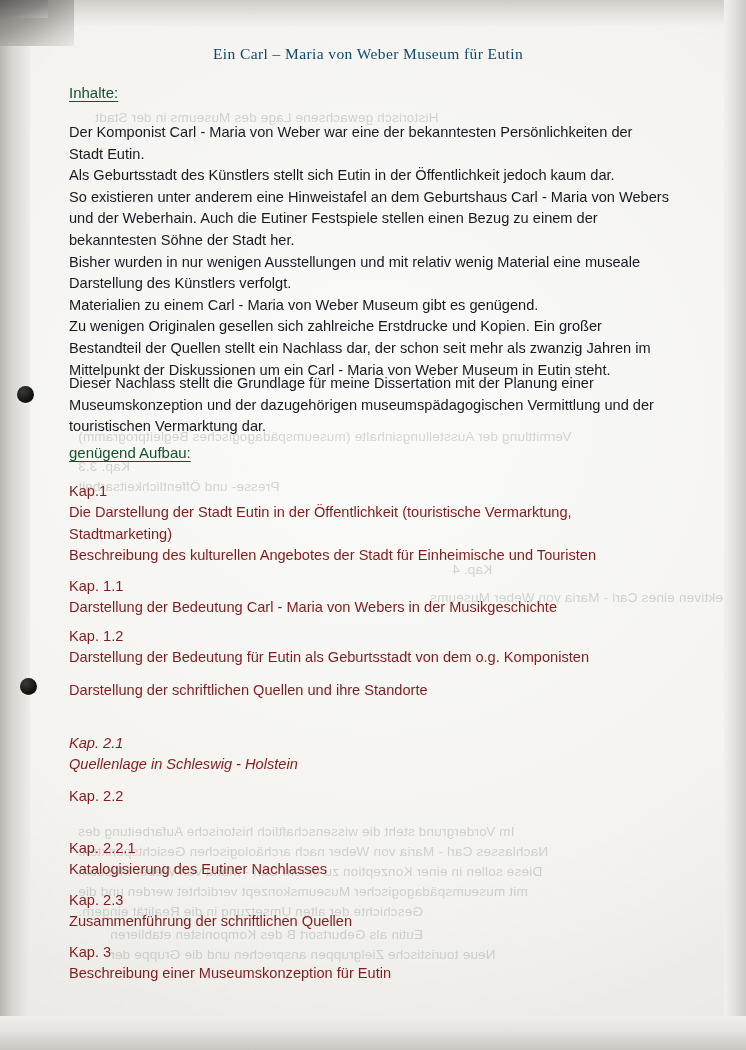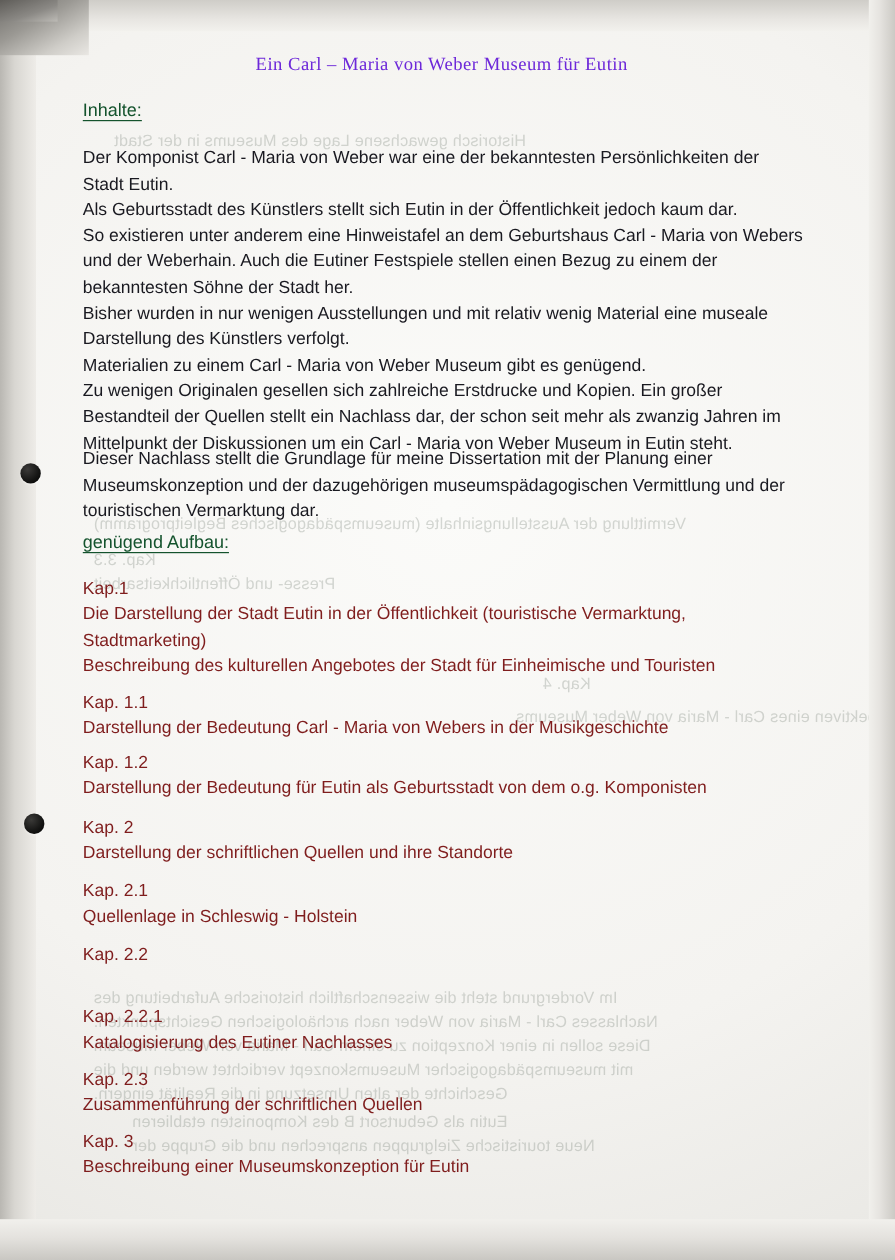--- a/index.html
+++ b/index.html
@@ -82,21 +82,21 @@
     height: 1050px;
     color: #1b1b1d;
   }
   .doc-title {
     position: absolute;
     left: 213px;
     top: 45px;
     font-family: "Liberation Serif", serif;
     font-size: 15.5px;
     letter-spacing: 0.4px;
-    color: #6d28d9;
+    color: #0c4a6e;
     white-space: nowrap;
   }
   .body-block {
     position: absolute;
     left: 69px;
     width: 600px;
     font-size: 14.6px;
     line-height: 21.6px;
     color: #191920;
   }
@@ -181,25 +181,24 @@
       <p class="p-line">Kap. 1.1</p>
       <p class="p-line">Darstellung der Bedeutung Carl - Maria von Webers in der Musikgeschichte</p>
     </div>
 
     <div class="kap" style="top:626px;">
       <p class="p-line">Kap. 1.2</p>
       <p class="p-line">Darstellung der Bedeutung für Eutin als Geburtsstadt von dem o.g. Komponisten</p>
     </div>
 
     <div class="kap" style="top:680px;">
-      <p class="p-line">Kap. 2</p>
       <p class="p-line">Darstellung der schriftlichen Quellen und ihre Standorte</p>
     </div>
 
-    <div class="kap" style="top:733px;">
+    <div class="kap" style="top:733px;font-style:italic;">
       <p class="p-line">Kap. 2.1</p>
       <p class="p-line">Quellenlage in Schleswig - Holstein</p>
     </div>
 
     <div class="kap" style="top:786px;">
       <p class="p-line">Kap. 2.2</p>
     </div>
 
     <div class="kap" style="top:838px;">
       <p class="p-line">Kap. 2.2.1</p>

